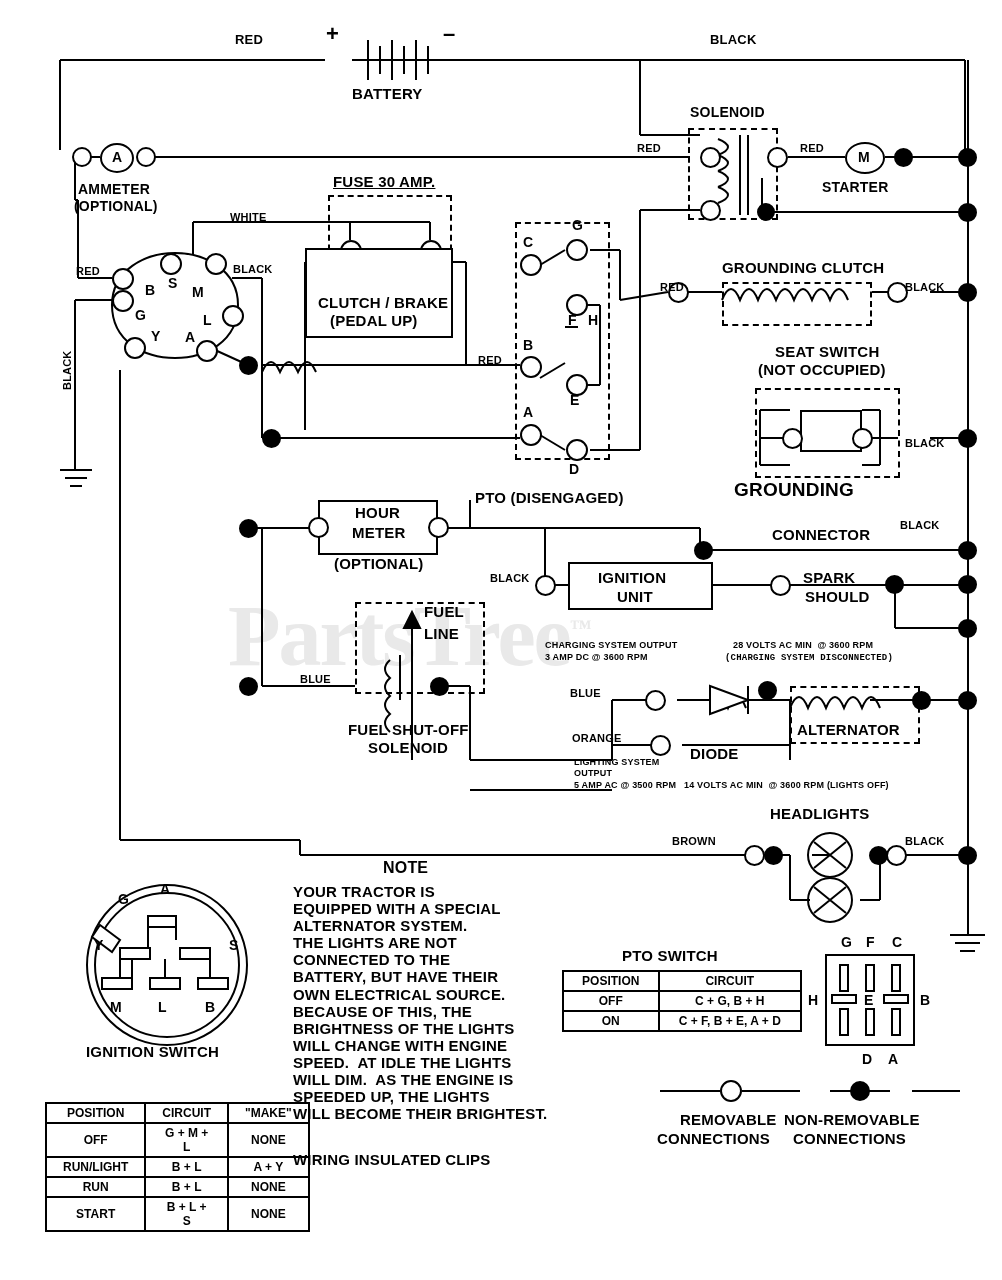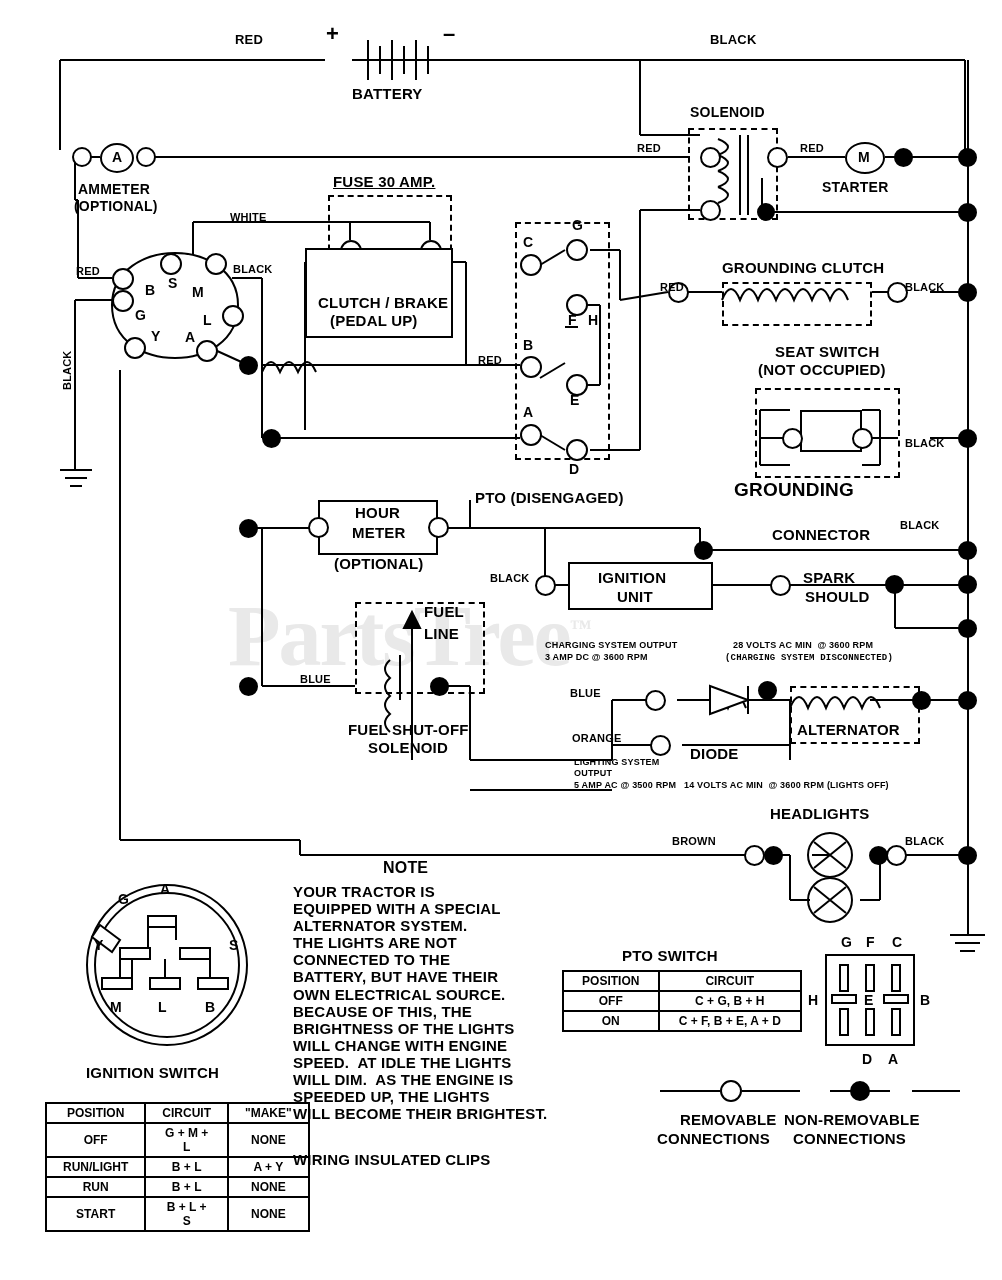--- a/index.html
+++ b/index.html
@@ -382,21 +382,21 @@
     <rect x="136" y="98" width="30" height="11" fill="#fff" stroke="#000" stroke-width="2"></rect>
     <path d="M86,47 L86,68 M114,47 L114,60 M70,79 L70,98 M148,79 L148,98 M103,79 L103,98 M58,79 L58,98" stroke="#000" stroke-width="2" fill="none"></path>
   </svg>
   <div class="lbl" style="left:118px;top:892px;font-size:14px;">G</div>
   <div class="lbl" style="left:160px;top:882px;font-size:14px;">A</div>
   <div class="lbl" style="left:94px;top:938px;font-size:14px;">Y</div>
   <div class="lbl" style="left:229px;top:938px;font-size:14px;">S</div>
   <div class="lbl" style="left:110px;top:1000px;font-size:14px;">M</div>
   <div class="lbl" style="left:158px;top:1000px;font-size:14px;">L</div>
   <div class="lbl" style="left:205px;top:1000px;font-size:14px;">B</div>
-  <div class="lbl" style="left:86px;top:1044px;font-size:15px;margin-top:21px;">IGNITION SWITCH</div>
+  <div class="lbl" style="left:86px;top:1044px;font-size:15px;">IGNITION SWITCH</div>
 
   <table class="t" style="left:45px;top:1102px;width:235px;">
     <tbody>
         <tr>
       <th>POSITION</th>
       <th>CIRCUIT</th>
       <th>"MAKE"</th>
     </tr>
     <tr>
       <td>OFF</td>

